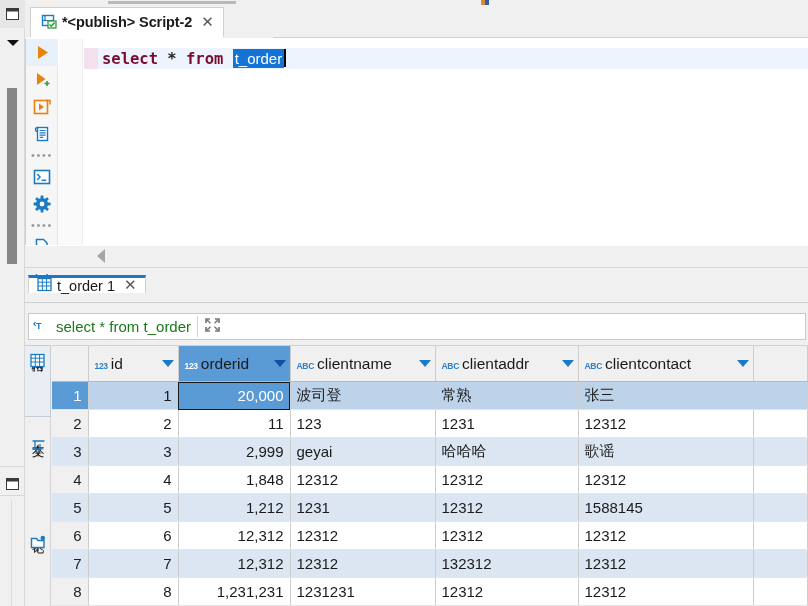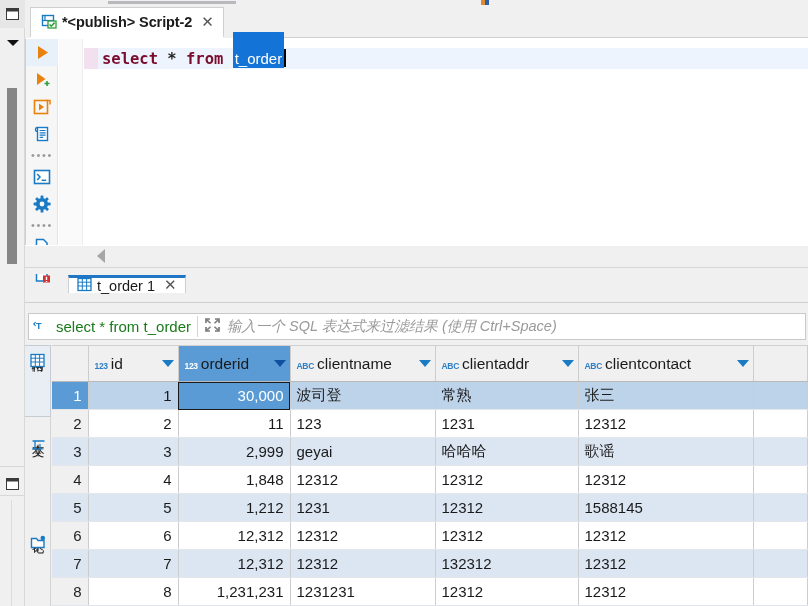--- a/index.html
+++ b/index.html
@@ -83,21 +83,21 @@
     position: absolute; left: 72px; top: 0; right: 0; height: 230px; background: #ffffff;
   }
   .code-line {
     position: relative; height: 21px; margin-top: 9px; background: #eef4fd;
     font-family: "DejaVu Sans Mono", monospace; font-size: 15.5px;
     white-space: pre; line-height: 21px; padding-left: 4px;
   }
   .kw { color: #7a0c2e; font-weight: bold; }
   .op { color: #222; font-weight: bold; }
   .sel-tok {
-    background: #1473d6; color: #ffffff; padding: 18px 2px 1px 2px;
+    background: #1473d6; color: #ffffff; padding: 1px 2px 1px 2px;
     font-family: "Liberation Sans", sans-serif; font-size: 15px;
   }
   .caret { display:inline-block; width:2px; height:18px; background:#000; vertical-align:-3px; }
 
   .hscroll {
     position: absolute; left: 25px; top: 245px; width: 783px; height: 22px;
     background: #f0f0f0; border-top: 1px solid #ffffff;
   }
   .hscroll-arrow {
     position:absolute; left:72px; top:3px; width:0; height:0;
@@ -110,21 +110,21 @@
   .sash-line { position:absolute; left:25px; top:267px; width:783px; height:1px; background:#d6d6d6; }
   .sash-tri { position:absolute; top:269px; width:0;height:0; }
   .sash-up { left:503px; border-left:7px solid transparent; border-right:7px solid transparent; border-bottom:6px solid #2f7fc6; }
   .sash-dn { left:525px; border-left:7px solid transparent; border-right:7px solid transparent; border-top:6px solid #1a7ac4; }
 
   
   .res-tabbar { position: absolute; left: 25px; top: 275px; width: 783px; height: 28px; }
   .res-tab {
     position: absolute; left: 3px; top: 0; height: 18px; background: #ffffff;
     border: 1px solid #cfcfcf; border-top: 3px solid #2076c4; border-bottom: none;
-    display: flex; align-items: center; gap: 5px; padding: 0 8px 0 8px; font-size: 14.5px; margin-left: 40px;
+    display: flex; align-items: center; gap: 5px; padding: 0 8px 0 8px; font-size: 14.5px;
   }
   .res-tabbar-line { position:absolute; left:25px; top:302px; width:783px; height:1px; background:#cfcfcf; }
 
   
   .filterbar {
     position: absolute; left: 28px; top: 313px; width: 778px; height: 27px;
     background: #ffffff; border: 1px solid #c9c9c9;
     display: flex; align-items: center; gap: 6px; padding-left: 4px;
   }
   .filter-sql { color: #1a7a1a; font-size: 15px; white-space: nowrap; }
@@ -341,21 +341,20 @@
       </svg>
     </span>
     <span class="filter-sql">select * from t_order</span>
     <span class="filter-divider"></span>
     <span>
       <svg width="17" height="16" viewBox="0 0 17 16">
         <path d="M2 6 V2 H6 M15 6 V2 H11 M2 10 V14 H6 M15 10 V14 H11" stroke="#7a7a7a" stroke-width="1.7" fill="none"></path>
         <path d="M2.6 2.6 L6.5 6.2 M14.4 2.6 L10.5 6.2 M2.6 13.4 L6.5 9.8 M14.4 13.4 L10.5 9.8" stroke="#7a7a7a" stroke-width="1.5"></path>
       </svg>
     </span>
-    <span class="filter-ph">输入一个 SQL 表达式来过滤结果 (使用 Ctrl+Space)</span>
   </div>
 
   <div class="vtabs">
     <div class="vtab sel" style="height:72px;">
       <span class="vtab-label">网格</span>
       <span style="margin-top:3px">
         <svg width="15" height="15" viewBox="0 0 15 15">
           <rect x="1" y="1.5" width="13" height="12" fill="#fff" stroke="#1a7ac4" stroke-width="1.3"></rect>
           <path d="M1 5.2 h13 M1 9 h13 M5.3 1.5 v12 M9.6 1.5 v12" stroke="#1a7ac4" stroke-width="1"></path>
         </svg>
@@ -437,21 +436,21 @@
           </th>
 
           <th></th>
         </tr>
       </thead>
       <tbody>
 
         <tr class="selrow">
           <td class="rn">1</td>
           <td class="num">1</td>
-          <td class="num cellsel">30,000</td>
+          <td class="num cellsel">20,000</td>
           <td>波司登</td>
           <td>常熟</td>
           <td>张三</td>
           <td></td>
         </tr>
 
         <tr>
           <td class="rn">2</td>
           <td class="num">2</td>
           <td class="num">11</td>

